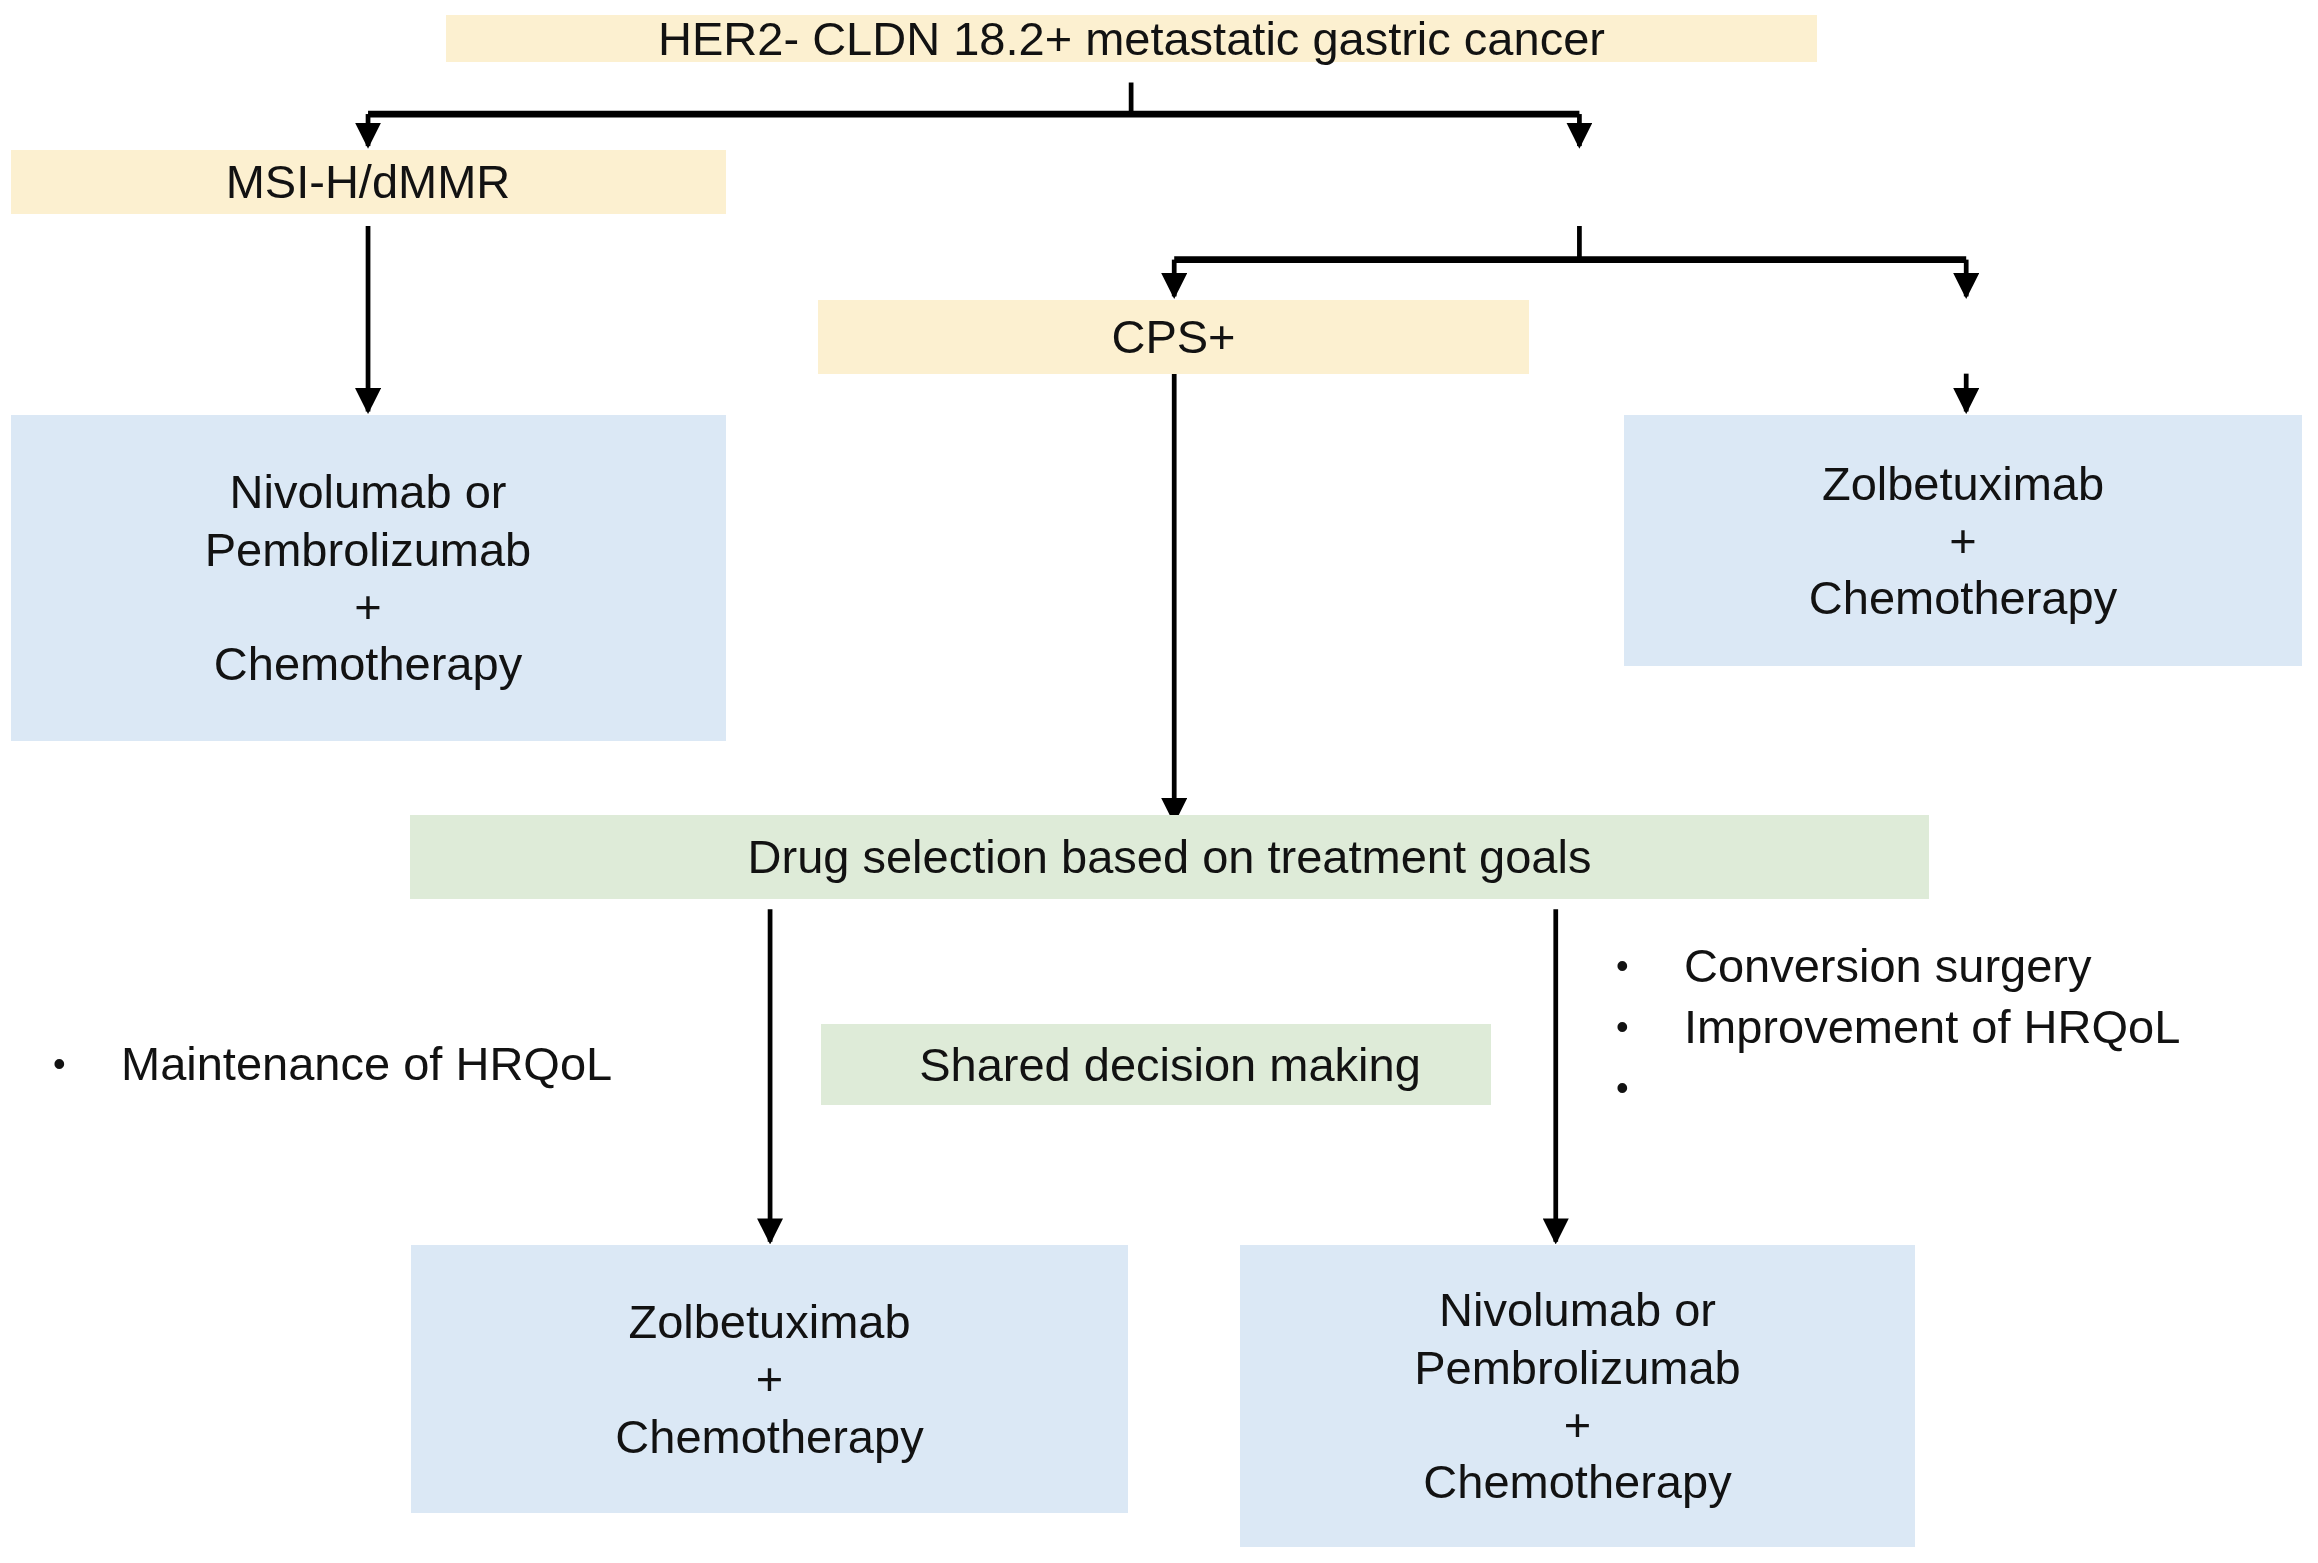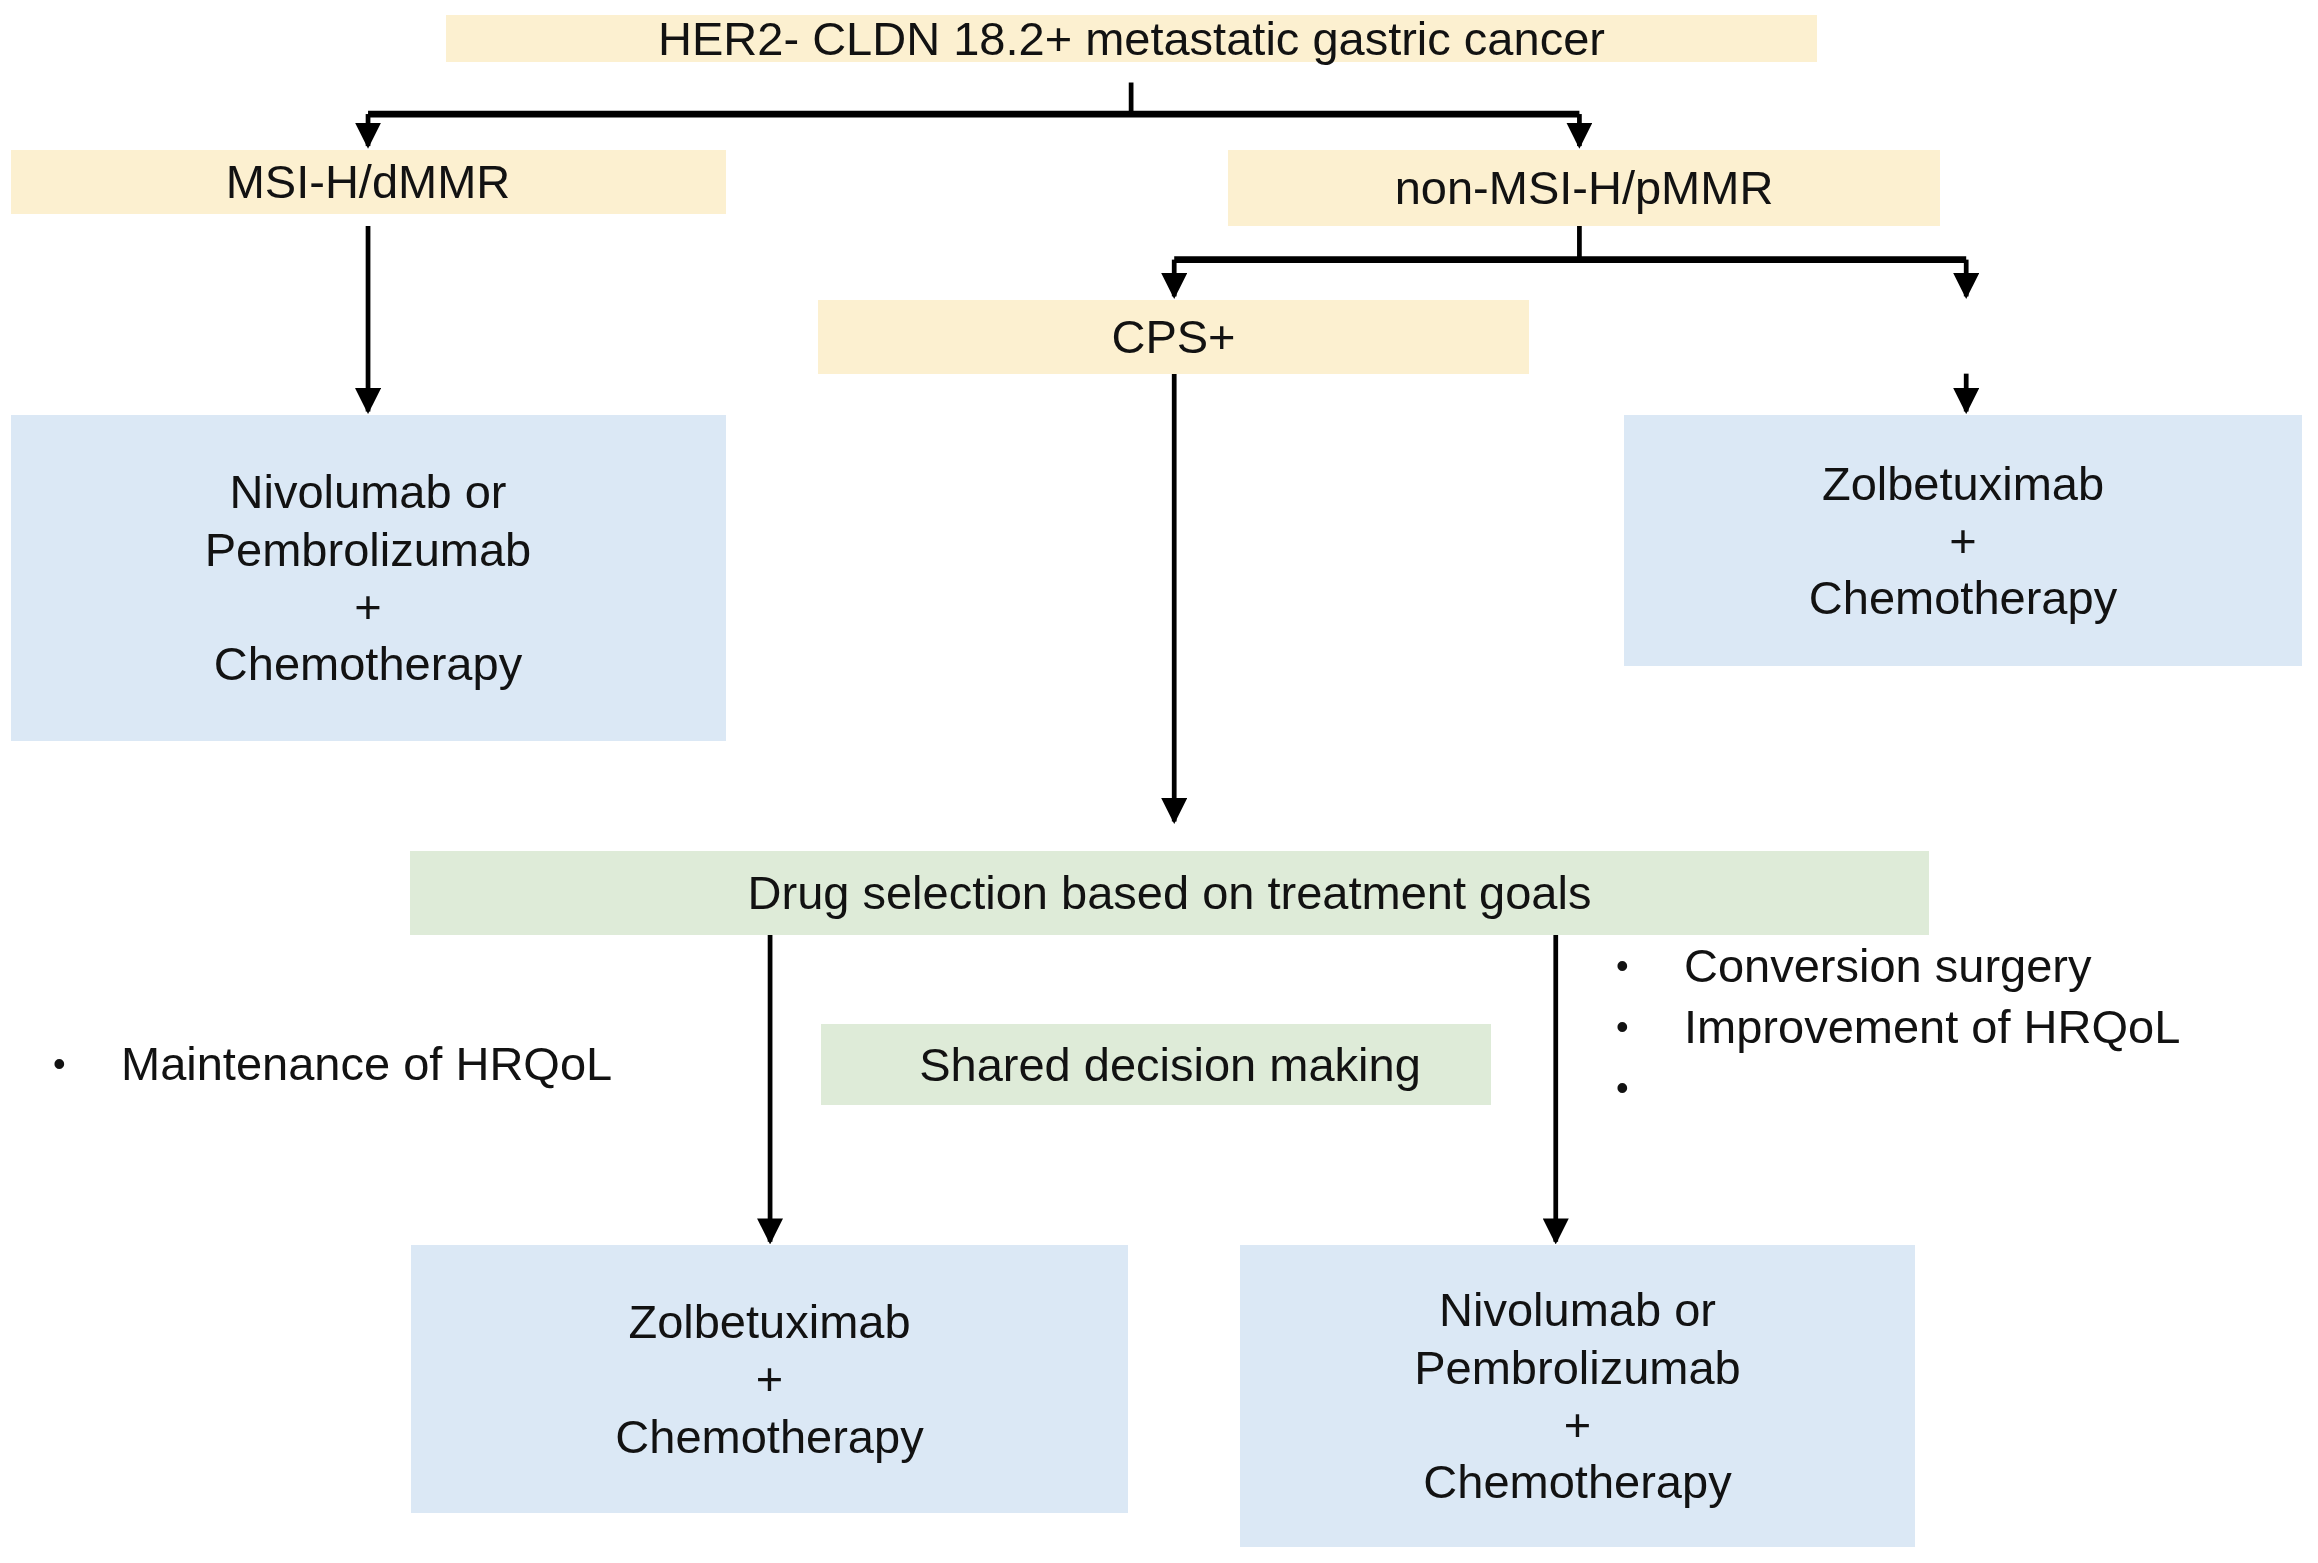--- a/index.html
+++ b/index.html
@@ -40,21 +40,21 @@
   .green  { background: var(--node-green,  #DEEBD8); }
 
   
   .n-title        { left: 446px;  top: 15.2px;   width: 1371px; height: 47px; }
   .n-msi          { left: 10.5px;   top: 150px;  width: 715px; height: 64px; }
   .n-nonmsi       { left: 1228px; top: 150px;  width: 712px; height: 76px; }
   .n-cpspos       { left: 818px; top: 300px;  width: 711px; height: 74px; }
   .n-cpsneg       { left: 1630px; top: 300px;  width: 672px; height: 74px; }
   .n-blue-left    { left: 10.5px;   top: 415px;  width: 715px; height: 326px; }
   .n-blue-right   { left: 1624px; top: 415px;  width: 678px; height: 251px; }
-  .n-drugsel      { left: 410px;  top: 851px; width: 1519px; height: 84px; }
+  .n-drugsel      { left: 410px;  top: 815px; width: 1519px; height: 84px; }
   .n-shared       { left: 821px; top: 1024px; width: 670px; height: 81px; padding-left: 28px; }
   .n-bottom-left  { left: 411px;  top: 1245px; width: 717px; height: 268px; }
   .n-bottom-right { left: 1240px; top: 1245px; width: 675px; height: 302px; }
 
   .goal-list {
     position: absolute;
     font-size: 47px;
     line-height: 1.28;
     color: #121212;
   }
@@ -98,23 +98,20 @@
   </svg>
 
   <div class="node yellow n-title">
     <div>HER2- CLDN 18.2+ metastatic gastric cancer</div>
   </div>
 
   <div class="node yellow n-msi">
     <div>MSI-H/dMMR</div>
   </div>
 
-  <div class="node yellow n-nonmsi">
-    <div>non-MSI-H/pMMR</div>
-  </div>
 
   <div class="node yellow n-cpspos">
     <div>CPS+</div>
   </div>
 
 
   <div class="node blue n-blue-left">
     <div>Nivolumab or</div>
     <div>Pembrolizumab</div>
     <div>+</div>

